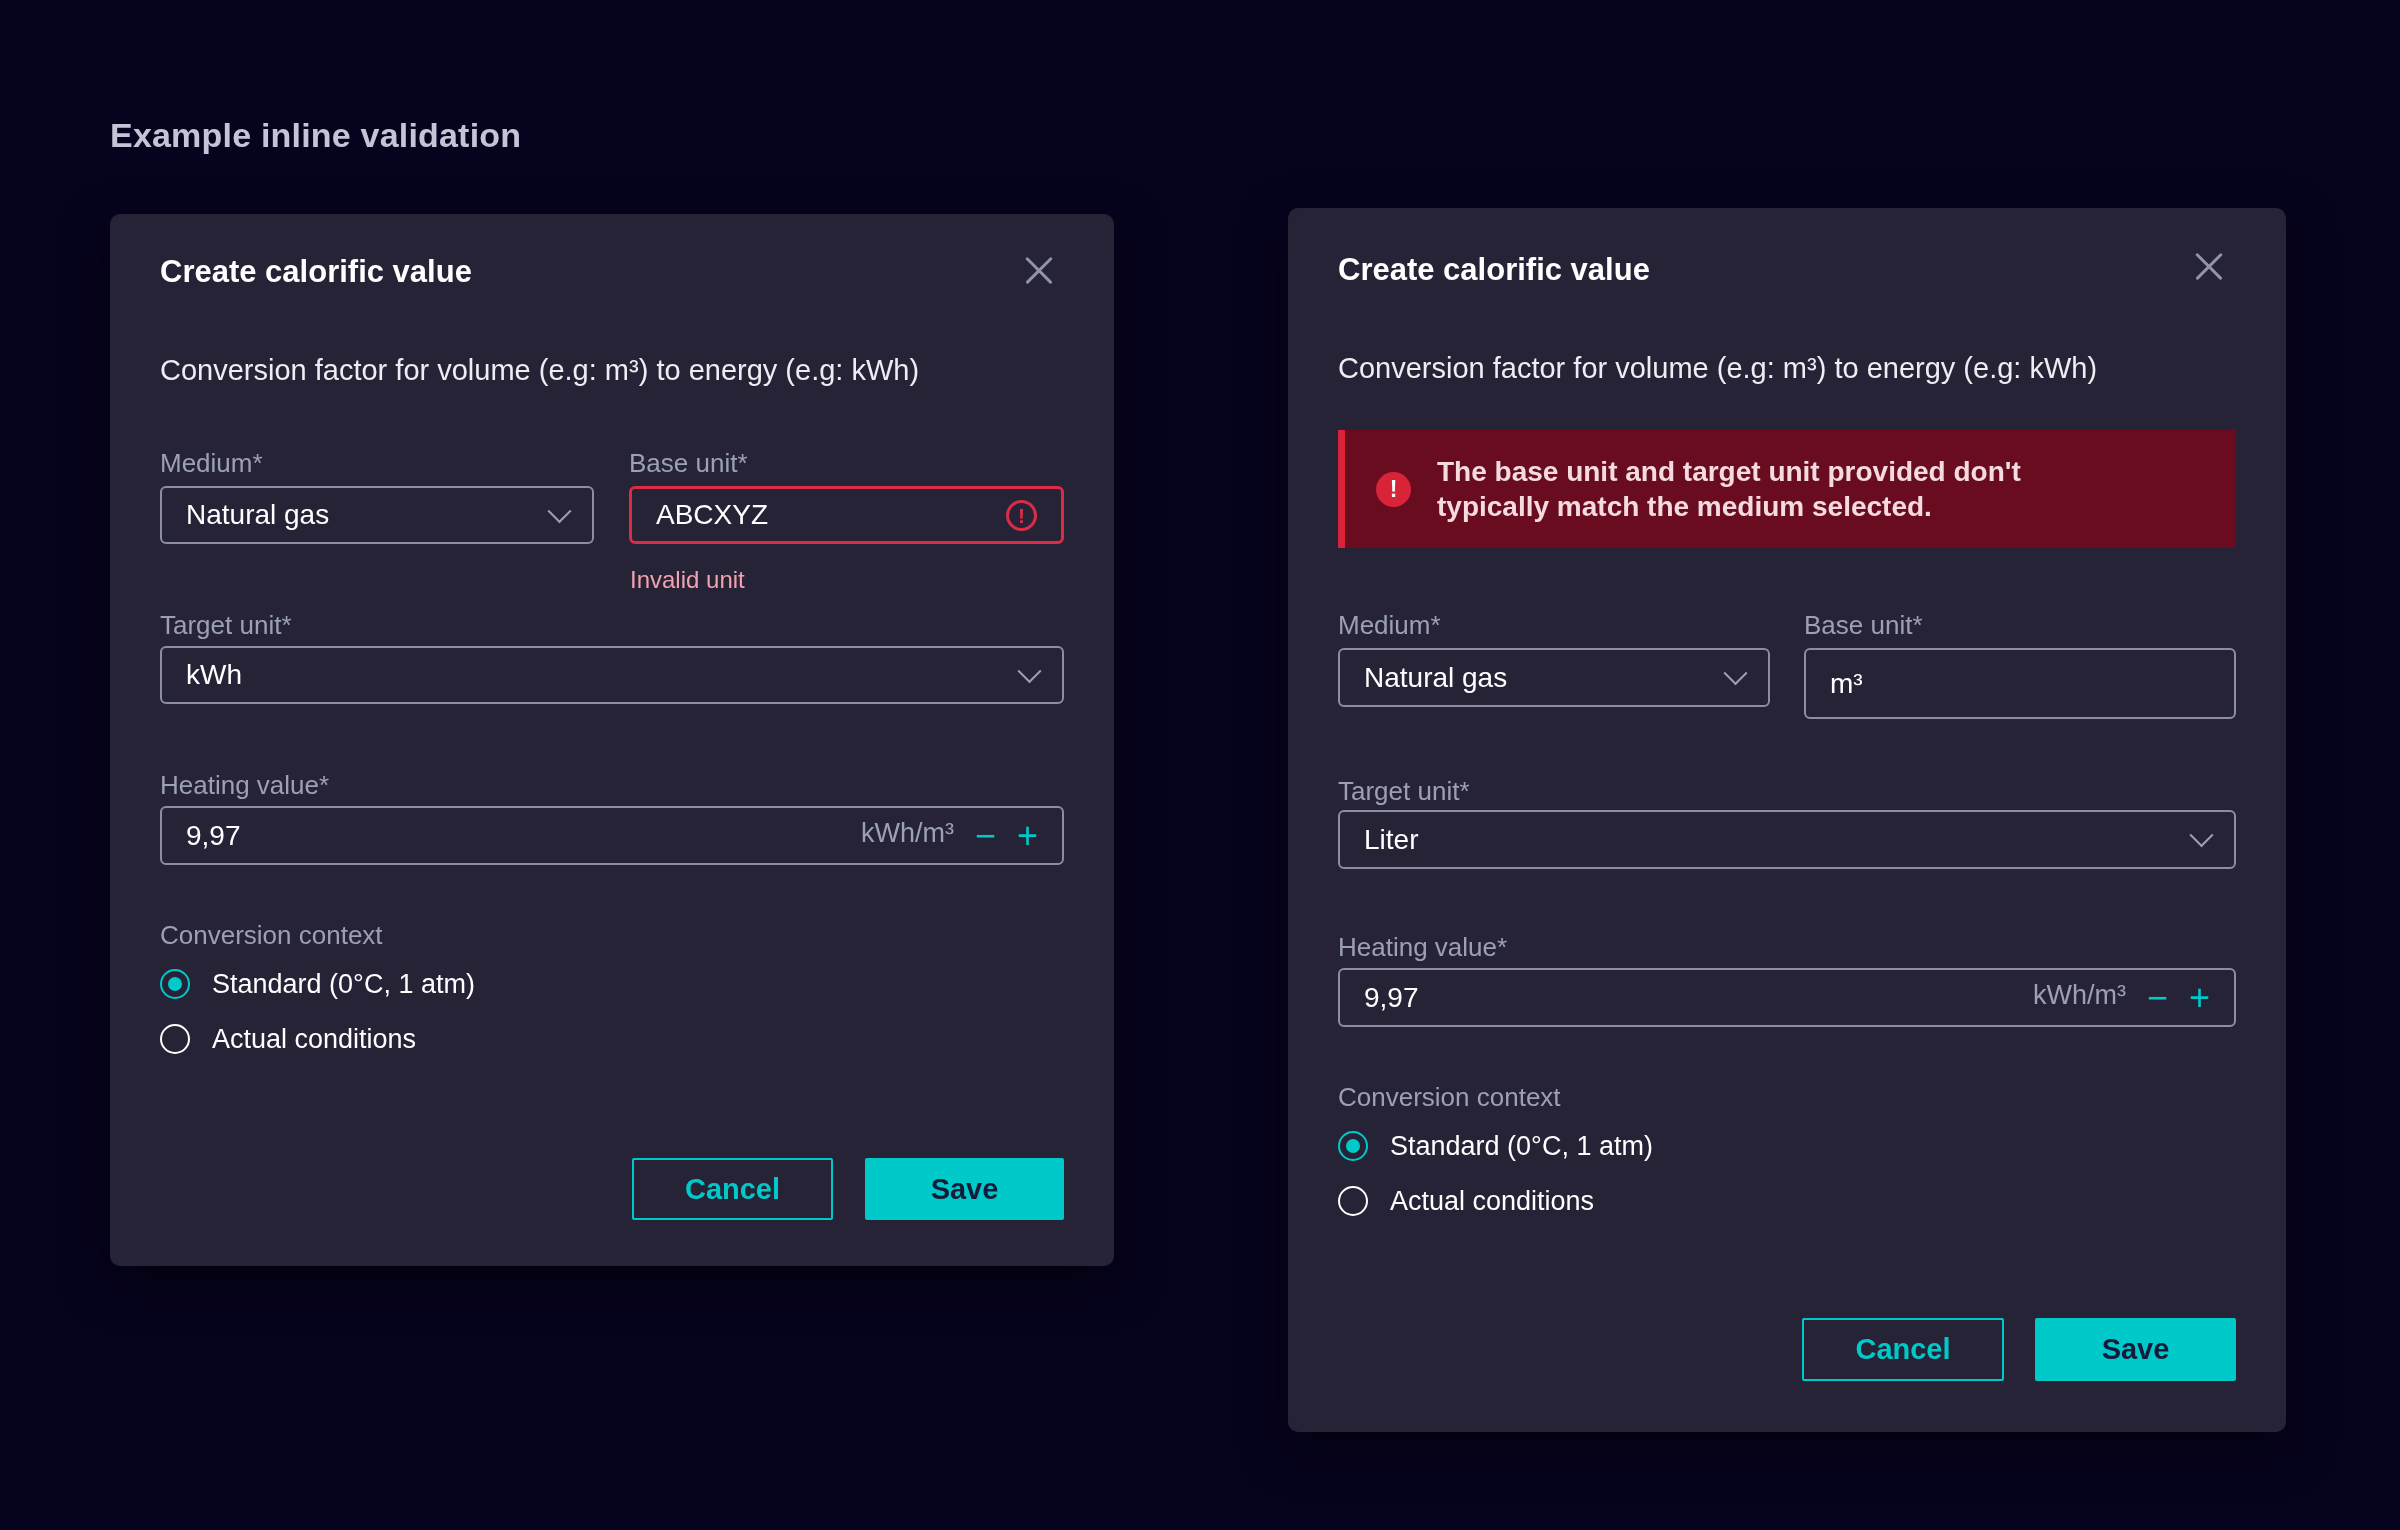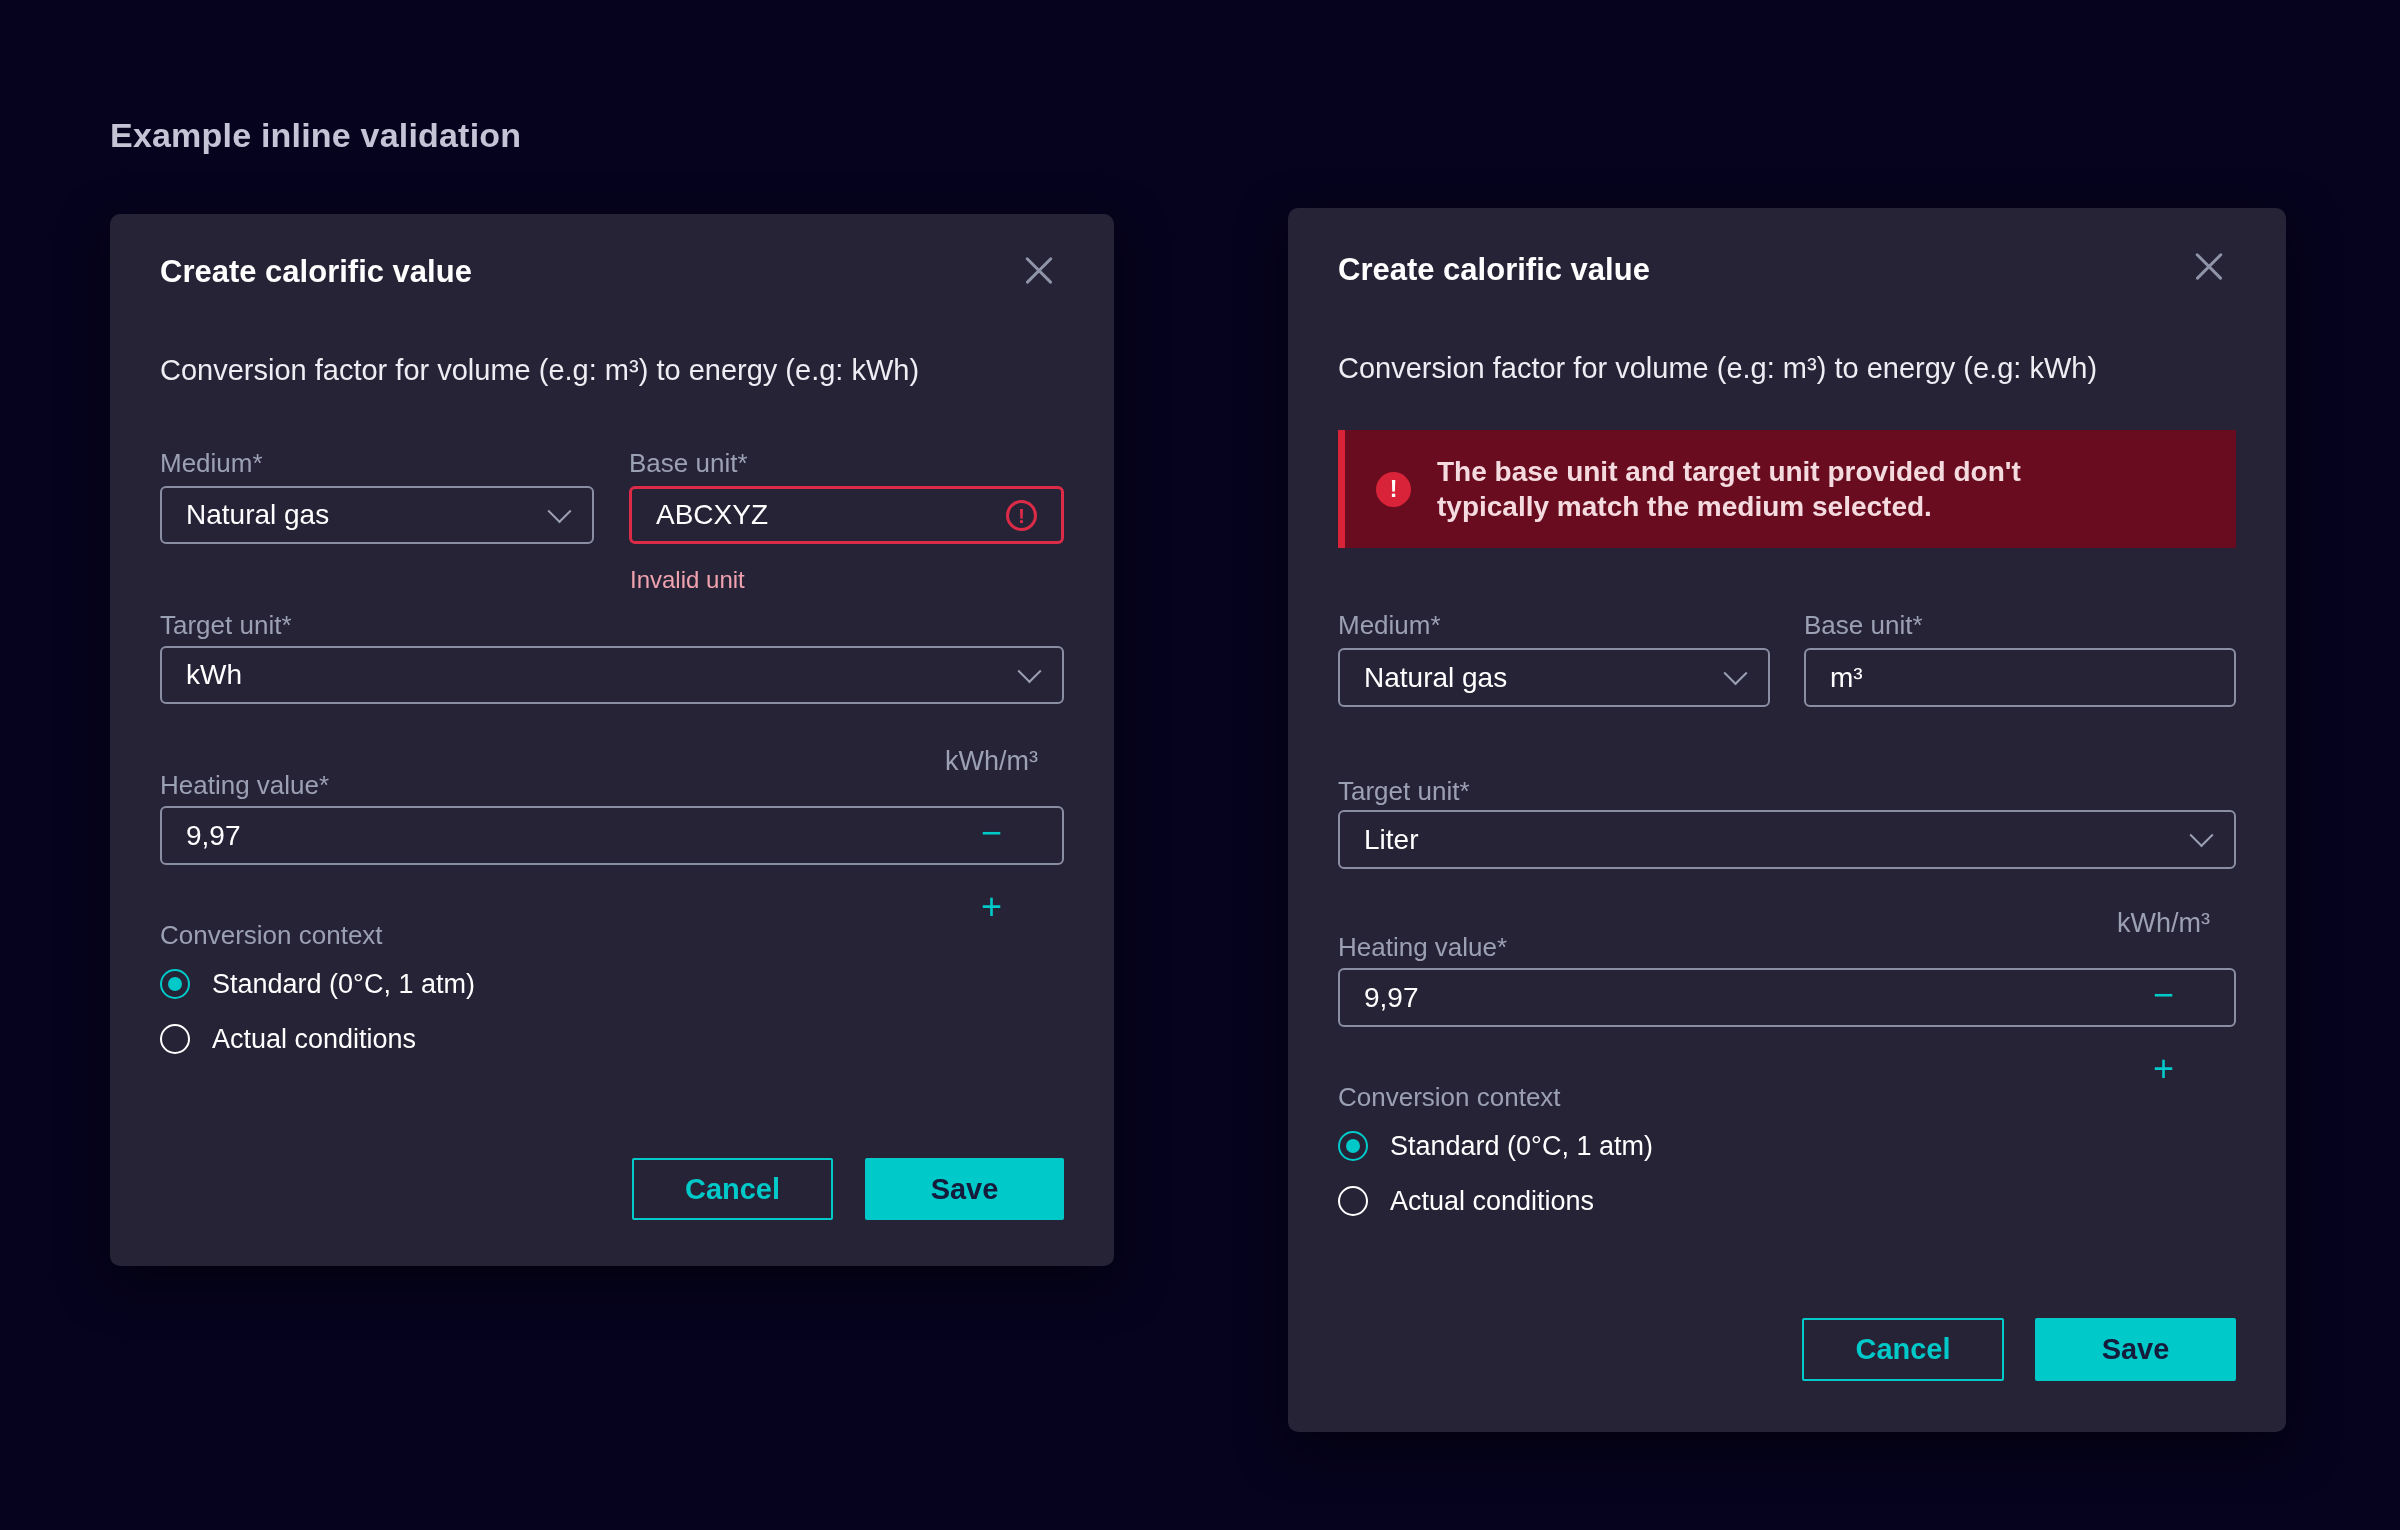--- a/index.html
+++ b/index.html
@@ -36,21 +36,21 @@
     border-bottom:2.4px solid var(--label,#9CA0B3);
     transform:rotate(45deg) translate(-3px,-3px);margin-left:auto;flex:none;
   }
   .error-icon{
     margin-left:auto;flex:none;width:31px;height:31px;box-sizing:border-box;
     border:3px solid var(--error,#DB2B47);border-radius:50%;
     color:var(--error,#DB2B47);display:flex;align-items:center;justify-content:center;
     font-size:21px;font-weight:700;line-height:1;
   }
   .error-text{position:absolute;font-size:24px;color:var(--error_soft,#F0A2AF);}
-  .num-suffix{margin-left:auto;display:flex;align-items:center;gap:38px;flex-direction:column;}
+  .num-suffix{margin-left:auto;display:flex;align-items:flex-start;gap:21px;}
   .unit-label{color:var(--label,#9CA0B3);font-size:27px;}
   .stepper{
     color:var(--accent,#00C9C9);font-size:36px;font-weight:400;line-height:1;
     cursor:pointer;user-select:none;
   }
   .context-label{position:absolute;font-size:26px;color:var(--label,#9CA0B3);}
   .radio-row{position:absolute;display:flex;align-items:center;gap:22px;cursor:pointer;height:32px;}
   .radio{
     width:30px;height:30px;box-sizing:border-box;border-radius:50%;
     border:2.6px solid #FFFFFF;position:relative;flex:none;
@@ -157,21 +157,21 @@
       <span class="banner-text">The base unit and target unit provided don't typically match the medium selected.</span>
     </div>
 
     <div class="field-label" style="left:50px;top:402px;"><span>Medium</span><span>*</span></div>
     <div class="control" style="left:50px;top:440px;width:432px;height:59px;">
       <span>Natural gas</span>
       <span class="chevron"></span>
     </div>
 
     <div class="field-label" style="left:516px;top:402px;"><span>Base unit</span><span>*</span></div>
-    <div class="control" style="left:516px;top:440px;width:432px;height:59px;">
+    <div class="control" style="left:516px;top:440px;width:432px;height:71px;">
       <span>m³</span>
     </div>
 
     <div class="field-label" style="left:50px;top:568px;"><span>Target unit</span><span>*</span></div>
     <div class="control" style="left:50px;top:602px;width:898px;height:59px;">
       <span>Liter</span>
       <span class="chevron"></span>
     </div>
 
     <div class="field-label" style="left:50px;top:724px;"><span>Heating value</span><span>*</span></div>

